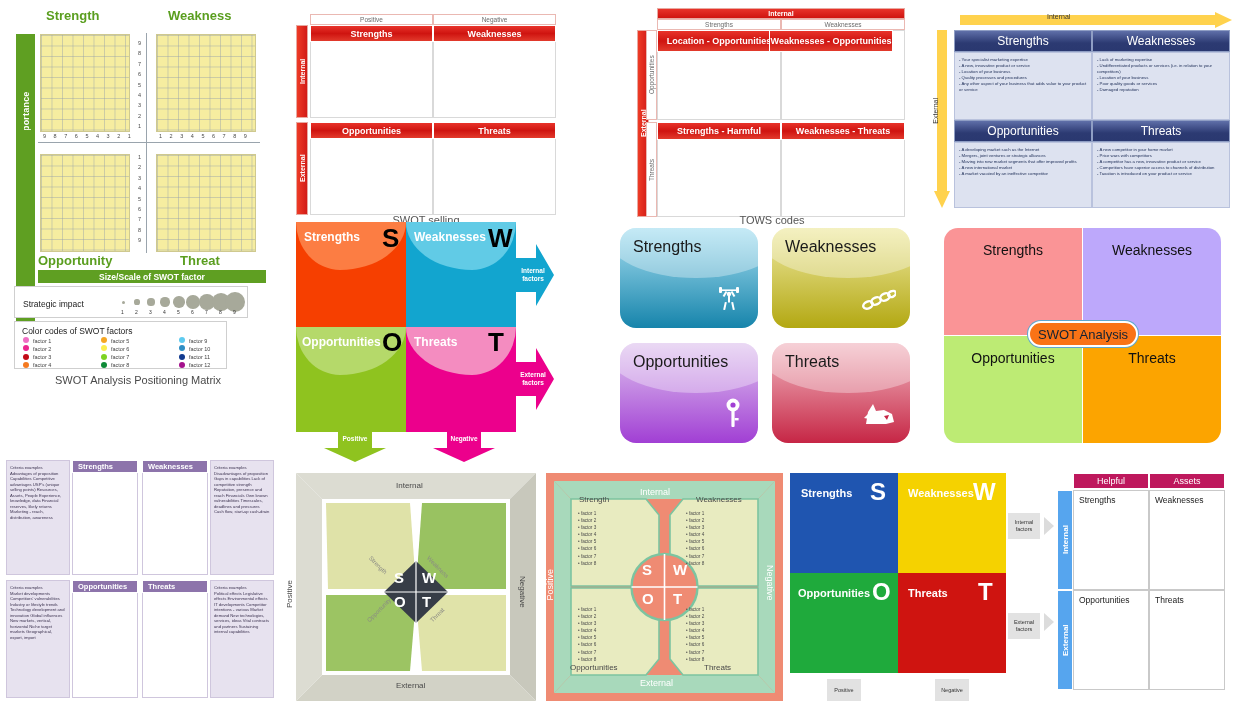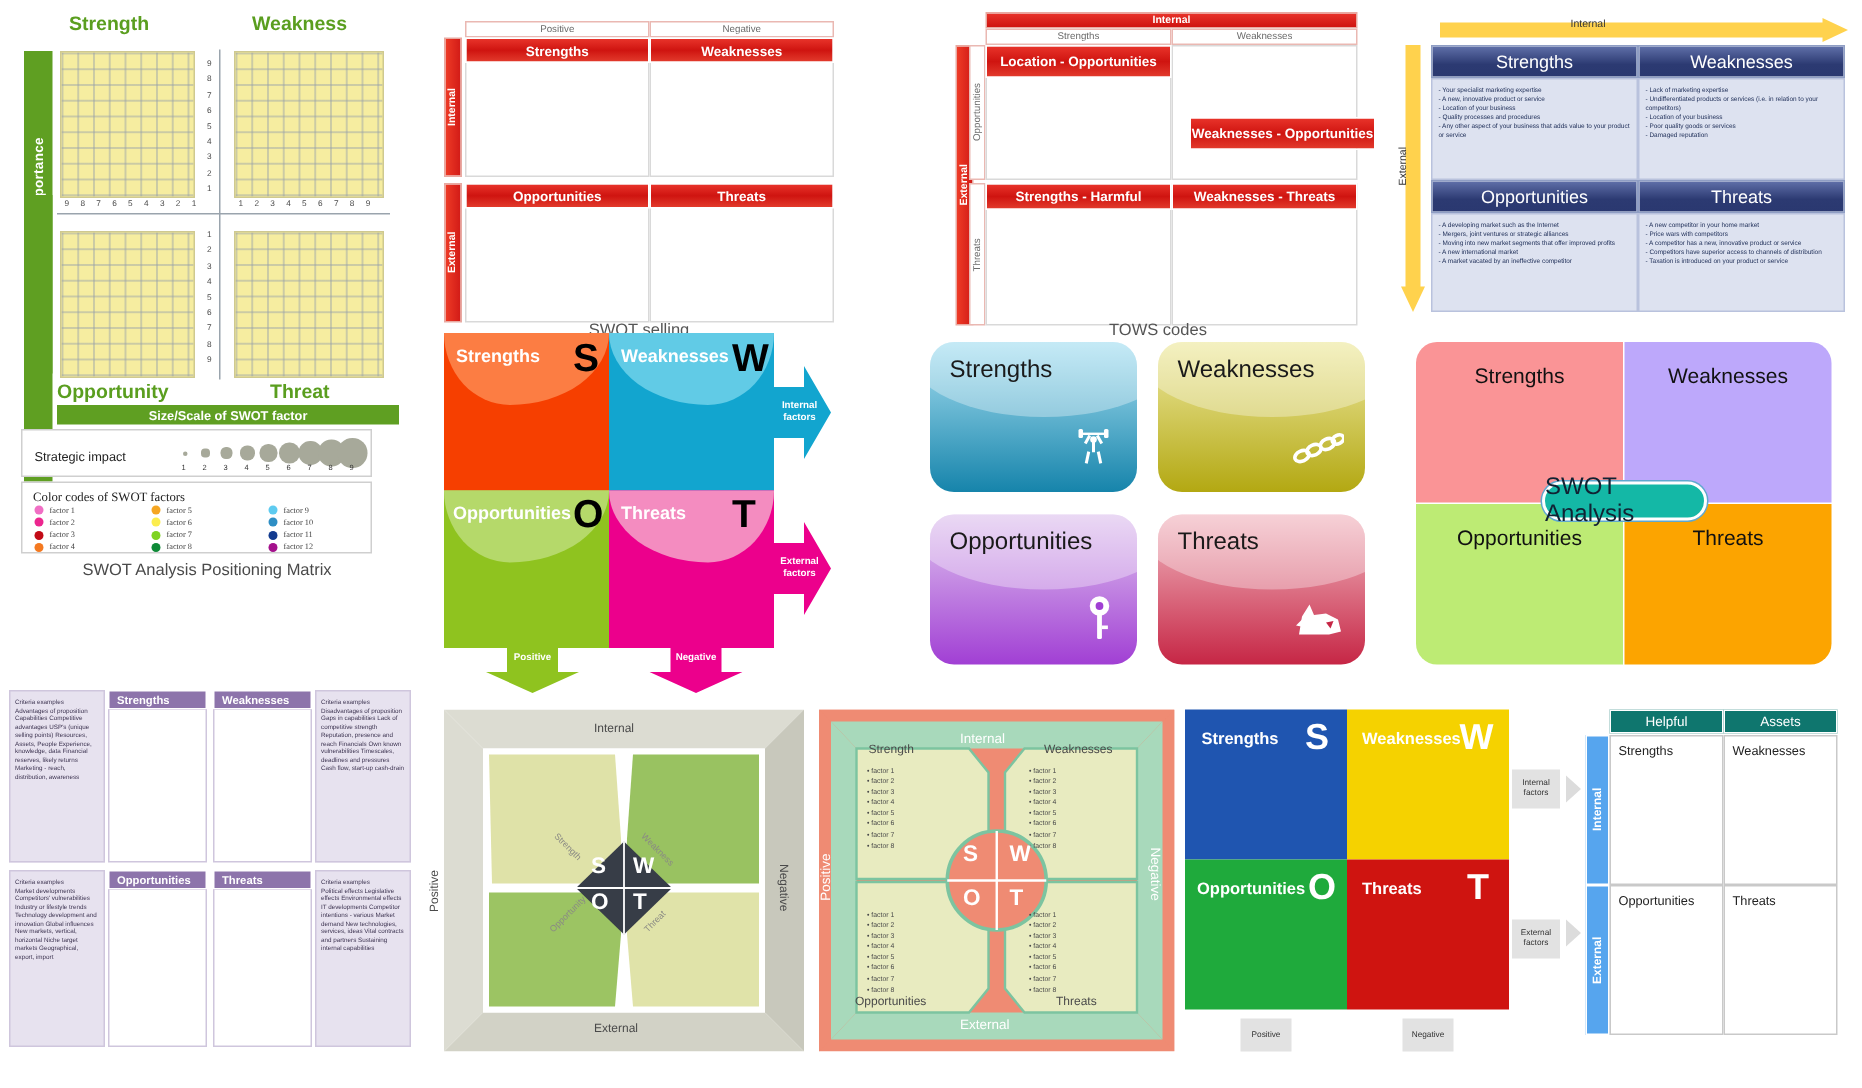--- a/index.html
+++ b/index.html
@@ -112,23 +112,23 @@
   .tile .gloss {
     position:absolute; left:-10%; top:-35%; width:130%; height:85%;
     background:rgba(255,255,255,.33); border-radius:50%;
   }
 
   
   #pastel { left:944px; top:228px; width:280px; height:215px; }
   .pq { position:absolute; display:flex; align-items:flex-start; justify-content:center;
         padding-top:14px; font-size:14px; color:#111; }
   .pq-badge {
-    position:absolute; background:#14b8a6; border:2px solid #fff; border-radius:14px;
+    position:absolute; background:#f97316; border:2px solid #fff; border-radius:14px;
     box-shadow:0 0 0 1px #5fa8cf;
-    color:#123; font-size:16px;
+    color:#123; font-size:13px;
     display:flex; align-items:center; justify-content:center;
   }
 
   
   #crit-table { left:6px; top:460px; width:268px; height:240px; }
   .ct-crit {
     position:absolute; background:#e7e2ef; border:1px solid #cfc6dd;
     font-size:4.2px; color:#3c3350; line-height:5.5px; padding:4px 3px; overflow:hidden;
   }
   .ct-hdr {
@@ -154,21 +154,21 @@
   #primary-swot { left:790px; top:473px; width:250px; height:228px; }
   .ps-q { position:absolute; }
   .ps-label { position:absolute; color:#fff; font-size:11px; font-weight:bold; }
   .ps-letter { position:absolute; color:#fff; font-size:24px; font-weight:bold; line-height:1; }
   .ps-tag { position:absolute; background:#e2e2e2; color:#333; font-size:5.5px;
             display:flex; align-items:center; justify-content:center; text-align:center;
             line-height:7px; }
 
   
   #hh-table { left:1044px; top:473px; width:190px; height:228px; }
-  .hh-hdr { position:absolute; background:#0f766e; color:#fff; font-size:9px;
+  .hh-hdr { position:absolute; background:#be185d; color:#fff; font-size:9px;
             display:flex; align-items:center; justify-content:center; border:1px solid #fff; }
   .hh-side { position:absolute; background:#56a5ee; color:#fff; font-size:8px; font-weight:bold;
              writing-mode:vertical-rl; transform:rotate(180deg);
              display:flex; align-items:center; justify-content:center; border:1px solid #fff; }
   .hh-cell { position:absolute; background:#fff; border:1px solid #c9c9c9;
              font-size:8.5px; color:#222; padding:4px 0 0 5px; }
   .hh-chev { position:absolute; width:0;height:0; border-top:9px solid transparent;
              border-bottom:9px solid transparent; border-left:10px solid #dcdcdc; }
 </style>
 </head>
@@ -249,21 +249,21 @@
         <div class="pm-dotnum" style="left: 176px; top: 22px;">6</div>
         <div class="pm-dot" style="width: 15.6px; height: 15.6px; left: 184.2px; top: 7.2px;"></div>
         <div class="pm-dotnum" style="left: 190px; top: 22px;">7</div>
         <div class="pm-dot" style="width: 17.7px; height: 17.7px; left: 197.15px; top: 6.15px;"></div>
         <div class="pm-dotnum" style="left: 204px; top: 22px;">8</div>
         <div class="pm-dot" style="width: 19.8px; height: 19.8px; left: 210.1px; top: 5.1px;"></div>
         <div class="pm-dotnum" style="left: 218px; top: 22px;">9</div>
       </div>
   </div>
 
-  <div class="pm-box" style="left:6px; top:313px; width:234px; height:48px;font-family:Liberation Serif, serif;">
+  <div class="pm-box" style="left:6px; top:313px; width:213px; height:48px;">
     <div class="pm-legend-title">Color codes of SWOT factors</div>
     <div id="pm-legend">
         <div class="pm-leg-sw" style="background: rgb(240, 110, 196); left: 8px; top: 15px;"></div>
         <div class="pm-leg-item" style="left: 18px; top: 15.5px;">factor 1</div>
         <div class="pm-leg-sw" style="background: rgb(236, 38, 143); left: 8px; top: 23.3px;"></div>
         <div class="pm-leg-item" style="left: 18px; top: 23.8px;">factor 2</div>
         <div class="pm-leg-sw" style="background: rgb(194, 10, 22); left: 8px; top: 31.6px;"></div>
         <div class="pm-leg-item" style="left: 18px; top: 32.1px;">factor 3</div>
         <div class="pm-leg-sw" style="background: rgb(244, 121, 32); left: 8px; top: 39.9px;"></div>
         <div class="pm-leg-item" style="left: 18px; top: 40.4px;">factor 4</div>
@@ -317,21 +317,21 @@
   <div class="rm-sidebar" style="left:0; top:22px; height:187px; background:linear-gradient(to right,#d21b17,#ee3b26);">External</div>
   <div class="rm-colhdr" style="left:9px; top:22px; width:11px; height:90px; writing-mode:vertical-rl; transform:rotate(180deg); display:flex; align-items:center; justify-content:center;">Opportunities</div>
   <div class="rm-colhdr" style="left:9px; top:114px; width:11px; height:95px; writing-mode:vertical-rl; transform:rotate(180deg); display:flex; align-items:center; justify-content:center;">Threats</div>
 
   <div class="rm-body" style="left:20px; top:22px; width:124px; height:90px;"></div>
   <div class="rm-body" style="left:144px; top:22px; width:124px; height:90px;"></div>
   <div class="rm-body" style="left:20px; top:114px; width:124px; height:95px;"></div>
   <div class="rm-body" style="left:144px; top:114px; width:124px; height:95px;"></div>
 
   <div class="rm-cellhdr" style="left:20px; top:22px; width:124px; height:22px;">Location - Opportunities</div>
-  <div class="rm-cellhdr" style="left:156px; top:22px; width:124px; height:22px;margin-top:48px;">Weaknesses - Opportunities</div>
+  <div class="rm-cellhdr" style="left:132px; top:22px; width:124px; height:22px;">Weaknesses - Opportunities</div>
   <div class="rm-cellhdr" style="left:20px; top:114px; width:124px; height:18px;">Strengths - Harmful</div>
   <div class="rm-cellhdr" style="left:144px; top:114px; width:124px; height:18px;">Weaknesses - Threats</div>
 
   <div class="sm-caption" style="top:206px;">TOWS codes</div>
 </div>
 
 <div class="abs" id="blue-swot">
   <svg class="bs-arrow-h" style="left:28px; top:2px;" width="272" height="16">
     <polygon points="0,3 255,3 255,0 272,8 255,16 255,13 0,13" fill="#ffd24d"></polygon>
   </svg>

